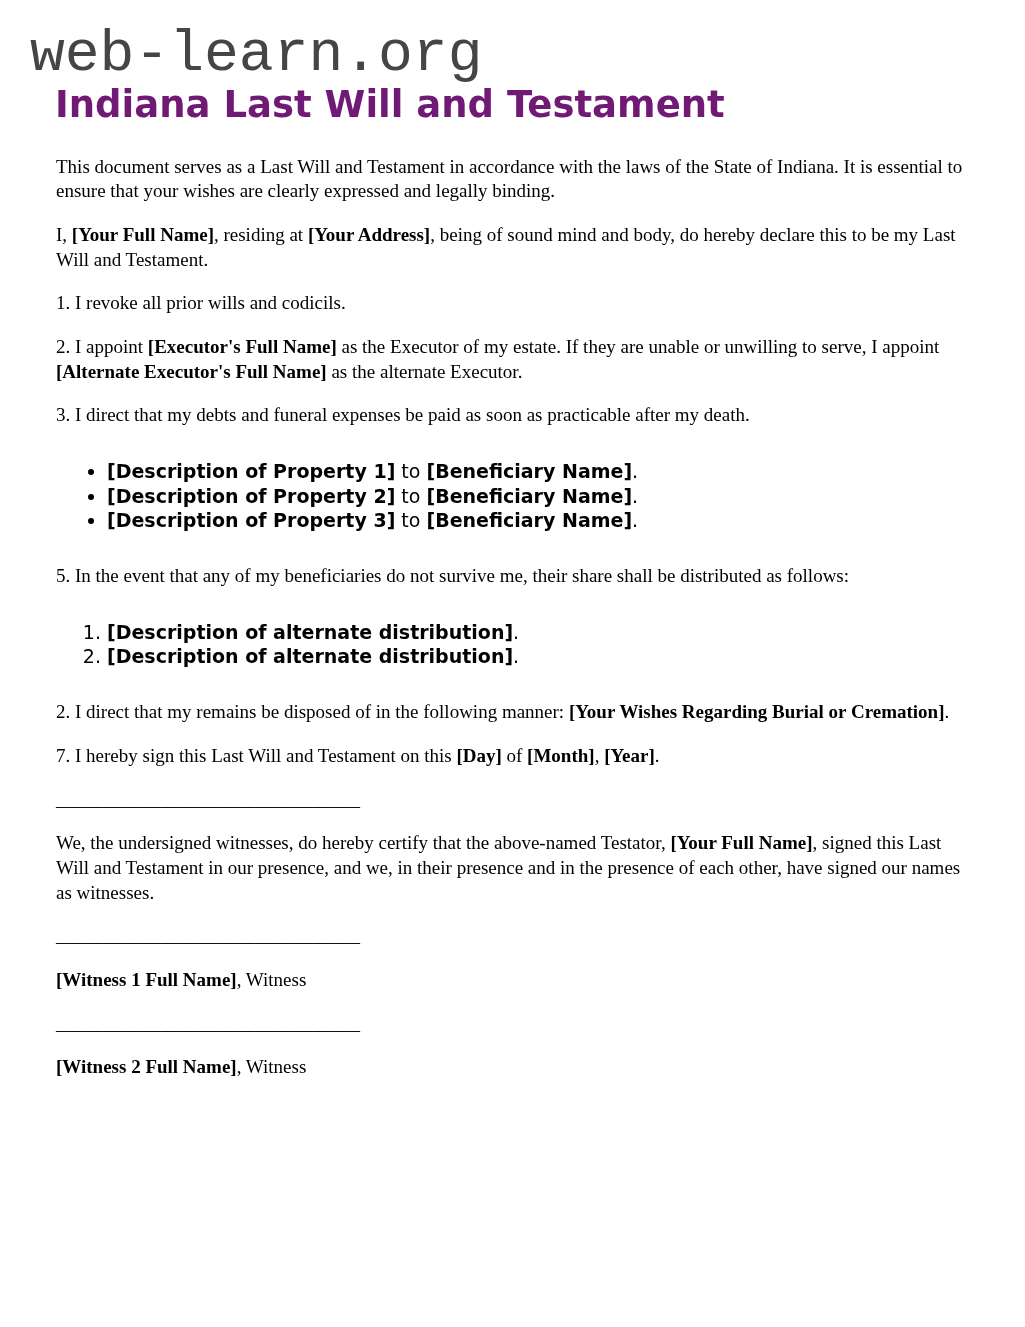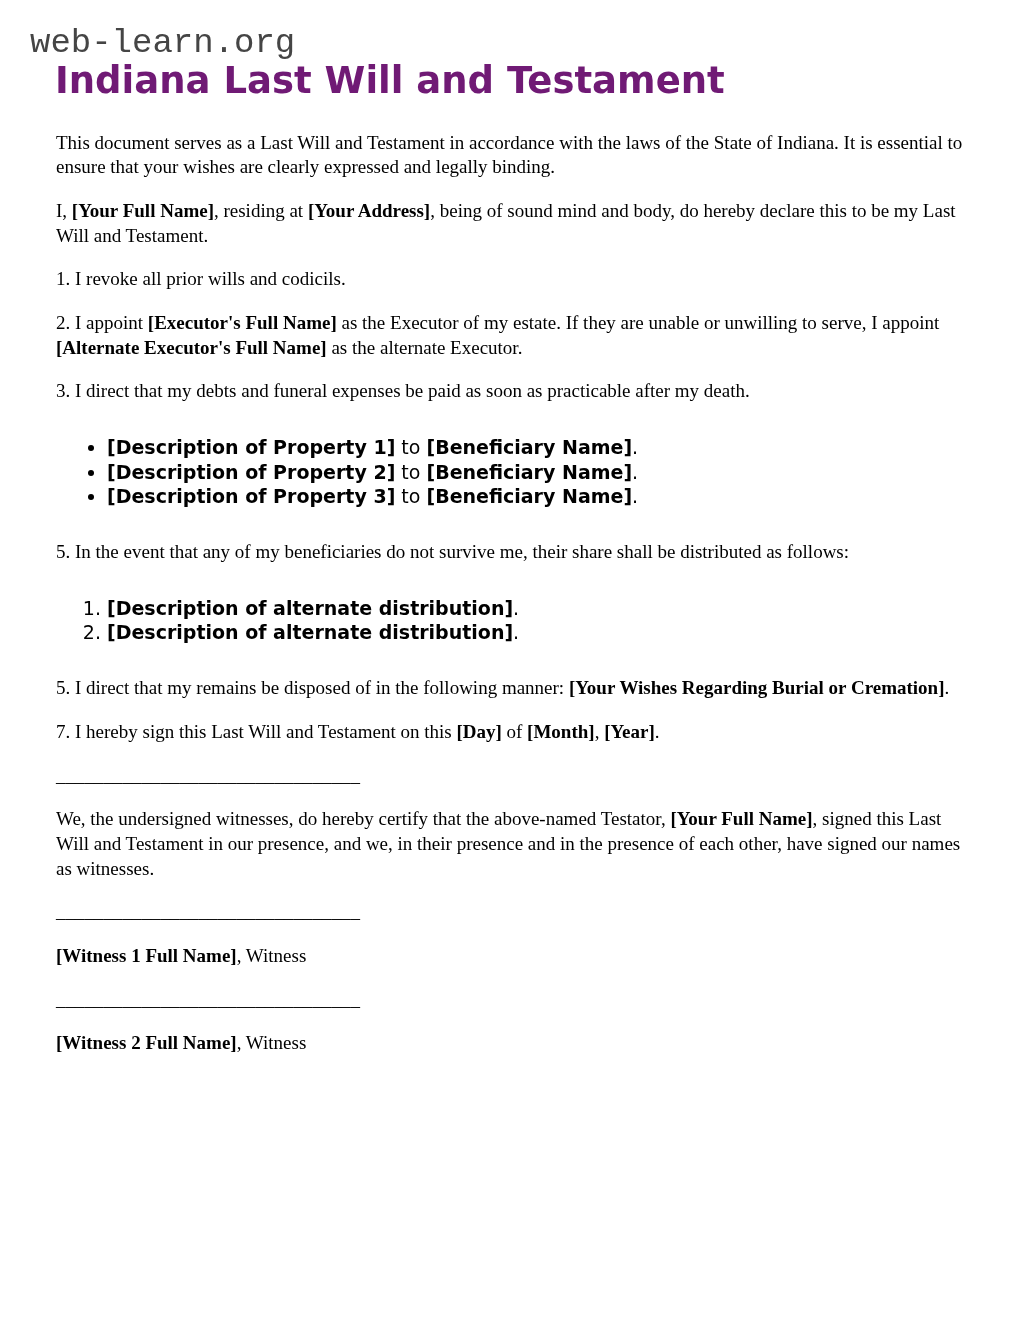--- a/index.html
+++ b/index.html
@@ -5,21 +5,21 @@
   html, body { margin: 0; padding: 0; }
   body {
     width: 1025px;
     min-height: 1327px;
     background: #ffffff;
     color: #000000;
     font-family: "DejaVu Sans", "Liberation Sans", sans-serif;
   }
   .logo {
     font-family: "Liberation Mono", "DejaVu Sans Mono", monospace;
-    font-size: 34px;
+    font-size: 58px;
     line-height: 1;
     color: #454545;
     margin: 26px 0 0 30px;
     white-space: nowrap;
   }
   h1.page-title {
     font-size: 37px;
     font-weight: bold;
     color: #701a75;
     margin: 0 0 28px 55px;
@@ -81,21 +81,21 @@
   <ol>
     <li>
       <strong>[Description of alternate distribution]</strong><span>.</span>
     </li>
     <li>
       <strong>[Description of alternate distribution]</strong><span>.</span>
     </li>
   </ol>
 
   <p>
-    <span>5. I direct that my remains be disposed of in the following manner: </span><strong>[Your Wishes Regarding Burial or Cremation]</strong><span>.</span>
+    <span>2. I direct that my remains be disposed of in the following manner: </span><strong>[Your Wishes Regarding Burial or Cremation]</strong><span>.</span>
   </p>
 
   <p>
     <span>7. I hereby sign this Last Will and Testament on this </span><strong>[Day]</strong><span> of </span><strong>[Month]</strong><span>, </span><strong>[Year]</strong><span>.</span>
   </p>
 
   <p class="sig">________________________________</p>
 
 
 

